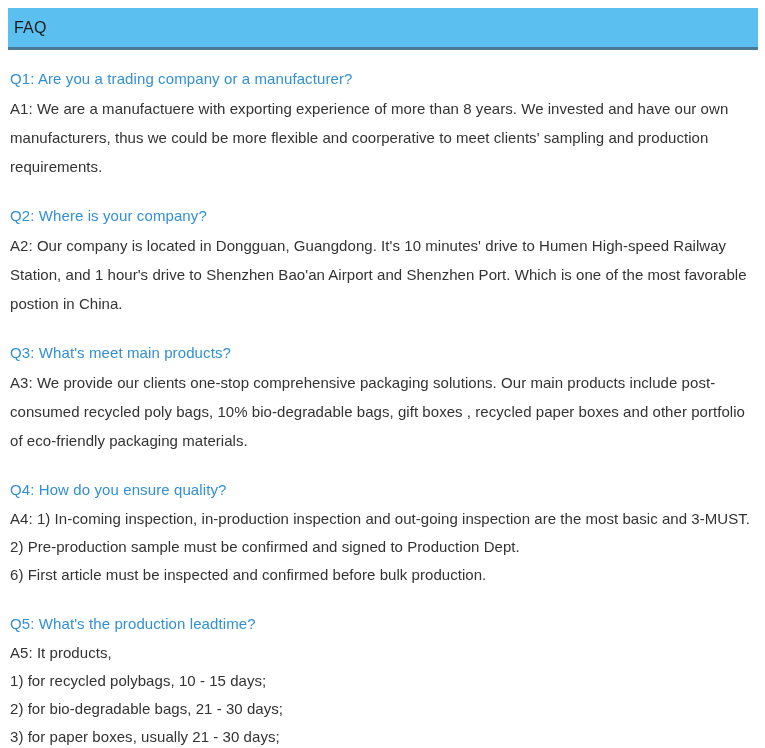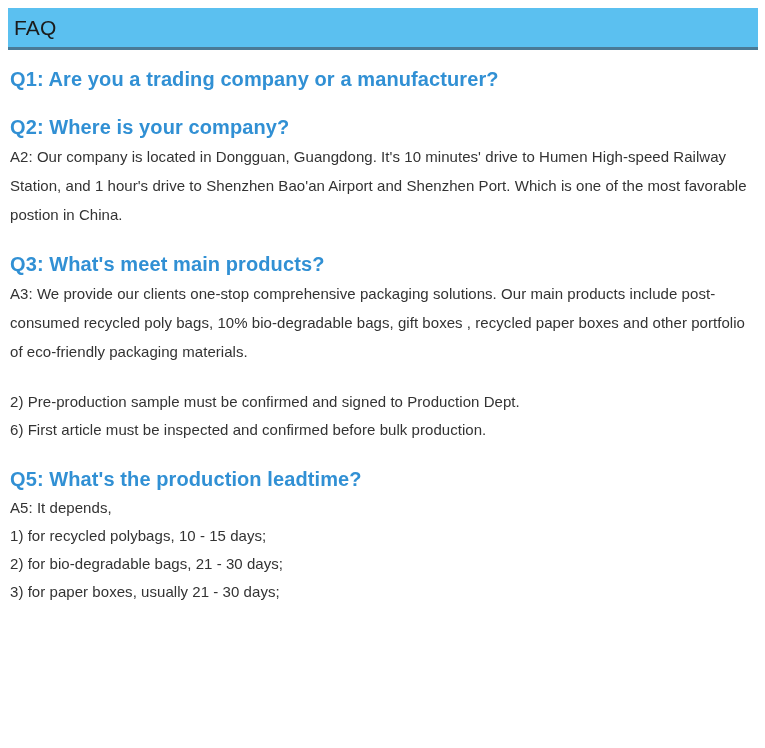--- a/index.html
+++ b/index.html
@@ -30,21 +30,21 @@
     top: 8px;
     width: 750px;
     height: 42px;
     background: #5bc0f0;
     border-bottom: 3px solid #4a7a96;
     box-sizing: border-box;
     display: flex;
     align-items: center;
   }
   .faq-banner-title {
-    font-size: 21px;
+    font-size: 16px;
     font-weight: 400;
     color: #1b1b1b;
     padding-left: 6px;
     letter-spacing: 0.2px;
     line-height: 1;
     text-align: right;
   }
 
   
   .content {
@@ -56,22 +56,22 @@
 
   .faq-item {
     margin-bottom: 22px;
   }
   .faq-item:last-child {
     margin-bottom: 0;
   }
 
   .faq-question {
     color: #3190d4;
-    font-weight: bold;
-    font-size: 20px;
+    font-weight: normal;
+    font-size: 15px;
     line-height: 26px;
     margin: 0 0 2px 0;
     letter-spacing: 0.1px;
   }
 
   .faq-answer {
     color: #333333;
     font-size: 15px;
     line-height: 29px;
     margin: 0;
@@ -92,47 +92,52 @@
 <div class="page">
 
   <div class="faq-banner">
     <div class="faq-banner-title">FAQ</div>
   </div>
 
   <div class="content">
 
     <div class="faq-item">
       <p class="faq-question">Q1: Are you a trading company or a manufacturer?</p>
+      <p class="faq-answer">
+        <span class="faq-line">A1: We are a manufactuere with exporting experience of more than 8 years. We invested and have our own manufacturers, thus we could be more flexible and coorperative to meet clients' sampling and production requirements.</span>
+      </p>
     </div>
 
     <div class="faq-item">
       <p class="faq-question">Q2: Where is your company?</p>
       <p class="faq-answer">
         <span class="faq-line">A2: Our company is located in Dongguan, Guangdong. It's 10 minutes' drive to Humen High-speed Railway Station, and 1 hour's drive to Shenzhen Bao'an Airport and Shenzhen Port. Which is one of the most favorable postion in China.</span>
       </p>
     </div>
 
     <div class="faq-item">
       <p class="faq-question">Q3: What's meet main products?</p>
       <p class="faq-answer">
         <span class="faq-line">A3: We provide our clients one-stop comprehensive packaging solutions. Our main products include post-consumed recycled poly bags, 10% bio-degradable bags, gift boxes , recycled paper boxes and other portfolio of eco-friendly packaging materials.</span>
       </p>
     </div>
 
     <div class="faq-item">
+      <p class="faq-question">Q4: How do you ensure quality?</p>
       <p class="faq-answer tight">
+        <span class="faq-line">A4: 1) In-coming inspection, in-production inspection and out-going inspection are the most basic and 3-MUST.</span>
         <span class="faq-line">2) Pre-production sample must be confirmed and signed to Production Dept.</span>
         <span class="faq-line">6) First article must be inspected and confirmed before bulk production.</span>
       </p>
     </div>
 
     <div class="faq-item">
       <p class="faq-question">Q5: What's the production leadtime?</p>
       <p class="faq-answer tight">
-        <span class="faq-line">A5: It depends,</span>
+        <span class="faq-line">A5: It products,</span>
         <span class="faq-line">1) for recycled polybags, 10 - 15 days;</span>
         <span class="faq-line">2) for bio-degradable bags, 21 - 30 days;</span>
         <span class="faq-line">3) for paper boxes, usually 21 - 30 days;</span>
 
       </p>
     </div>
 
   </div>
 </div>
 

